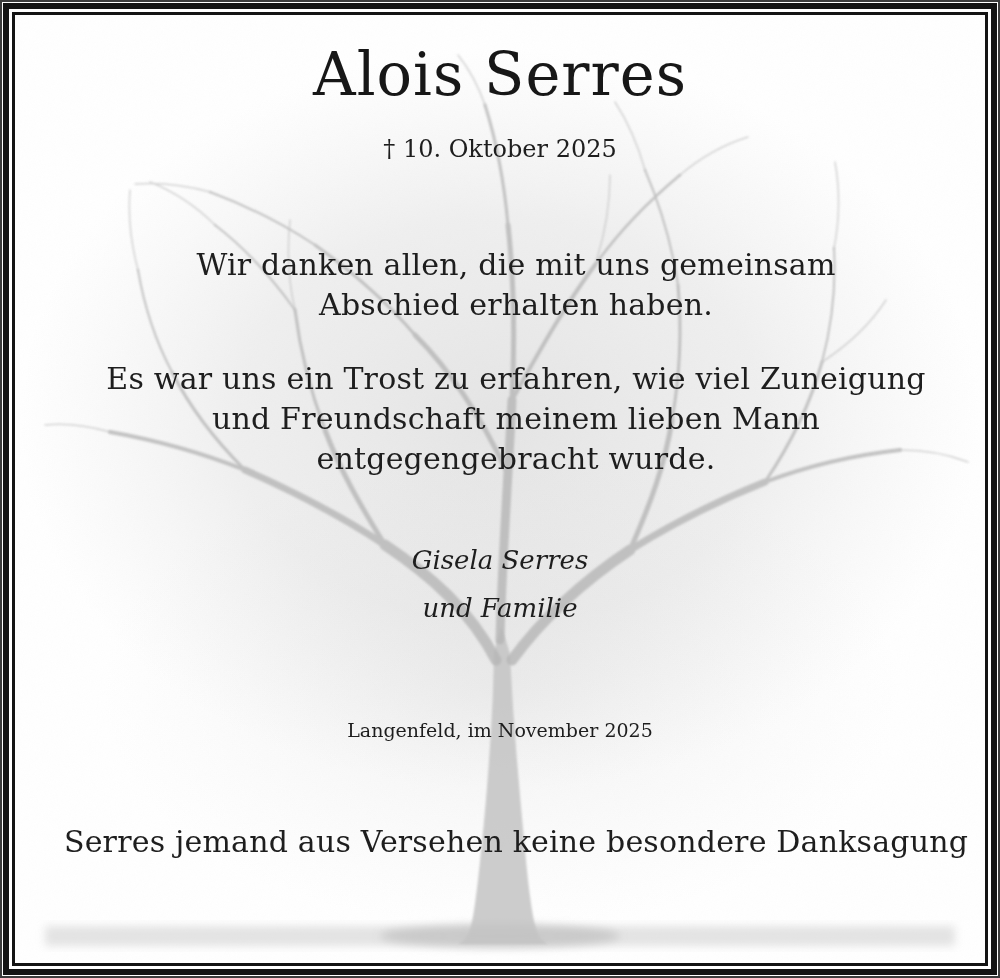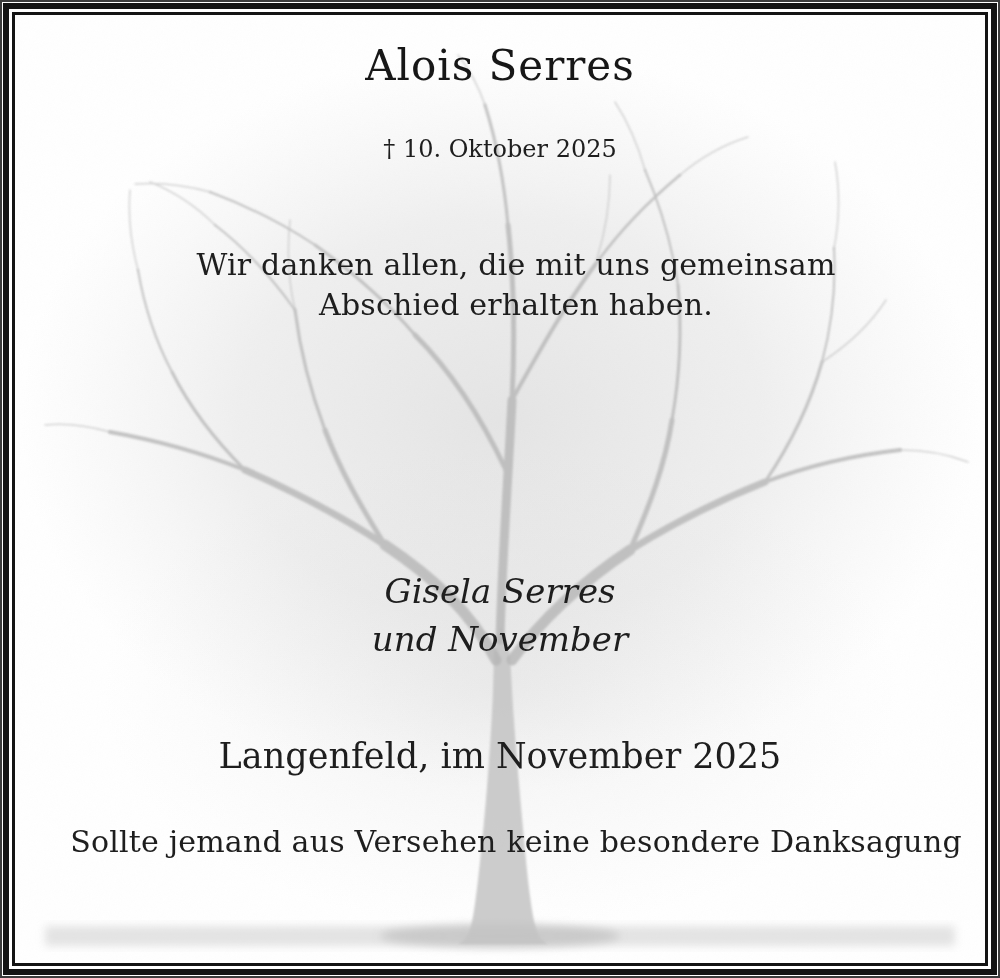--- a/index.html
+++ b/index.html
@@ -22,31 +22,31 @@
     border: 3px solid #131313; position: relative;
     background: #ffffff; overflow: hidden;
   }
   .watermark {
     position: absolute; inset: 0; width: 100%; height: 100%;
     pointer-events: none;
   }
   .textlayer { position: absolute; inset: 0; }
   .block { position: absolute; left: 0; right: 0; text-align: center; }
   .title {
-    top: 28px; font-size: 42px; line-height: 1.1;
+    top: 28px; font-size: 59px; line-height: 1.1;
     letter-spacing: 1px; color: #171717;
   }
   .dateline { top: 120px; font-size: 24px; line-height: 1.2; }
   .para { font-size: 30px; line-height: 40px; letter-spacing: 0.2px; padding-left: 32px; }
   .para1 { top: 230px; }
   .para2 { top: 344px; }
   .signature {
-    top: 552px; font-style: italic; font-size: 34px; line-height: 48px; text-align: center;
+    top: 521px; font-style: italic; font-size: 26px; line-height: 48px; text-align: center;
   }
-  .placeline { top: 723px; font-size: 35px; line-height: 36px; }
+  .placeline { top: 697px; font-size: 19px; line-height: 36px; }
   .closing { top: 807px; }
 </style>
 </head>
 <body>
 
 <div class="page">
   <div class="frame-a">
     <div class="frame-b">
       <div class="frame-c">
 
@@ -131,29 +131,34 @@
         <div class="textlayer">
           <div class="block title">Alois Serres</div>
 
           <div class="block dateline">† 10. Oktober 2025</div>
 
           <div class="block para para1">
             <div>Wir danken allen, die mit uns gemeinsam</div>
             <div>Abschied erhalten haben.</div>
           </div>
 
+          <div class="block para para2">
+            <div>Es war uns ein Trost zu erfahren, wie viel Zuneigung</div>
+            <div>und Freundschaft meinem lieben Mann</div>
+            <div>entgegengebracht wurde.</div>
+          </div>
 
           <div class="block signature">
             <div>Gisela Serres</div>
-            <div>und November</div>
+            <div>und Familie</div>
           </div>
 
           <div class="block placeline">Langenfeld, im November 2025</div>
 
           <div class="block para closing">
-            <div>Sollte jemand aus Versehen keine besondere Danksagung</div>
+            <div>Serres jemand aus Versehen keine besondere Danksagung</div>
           </div>
         </div>
 
       </div>
     </div>
   </div>
 </div>
 
 </body></html>

